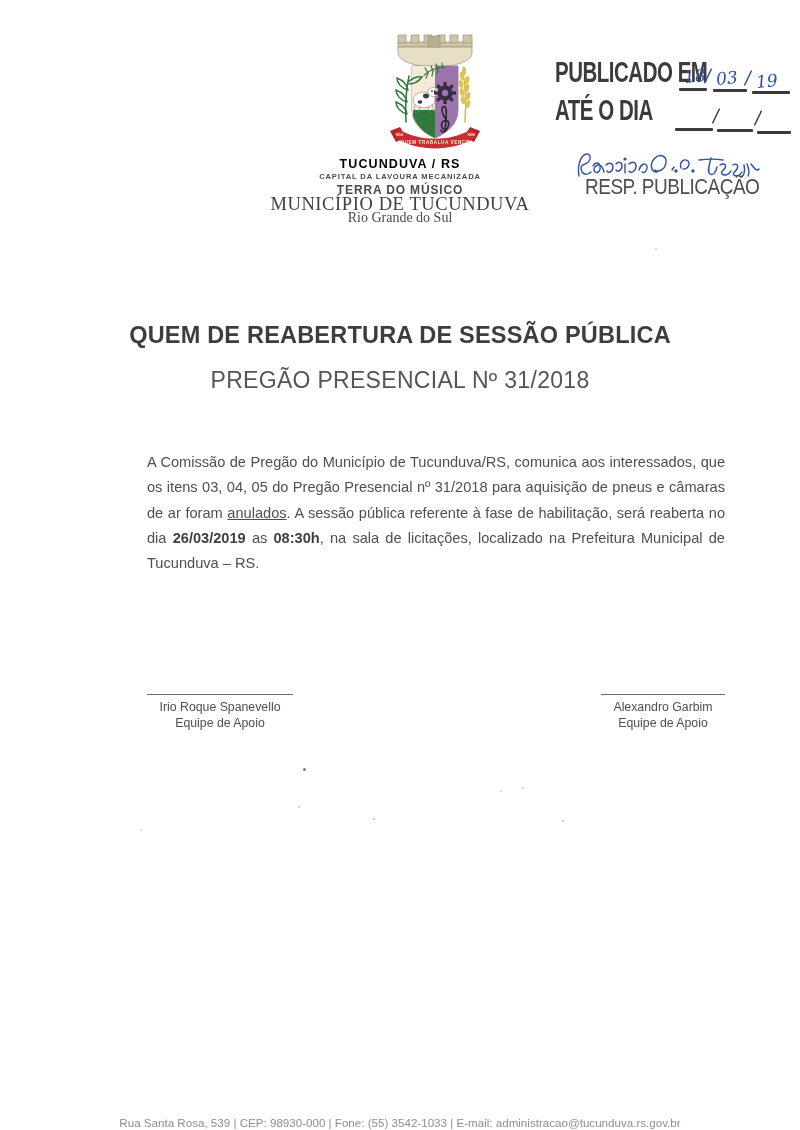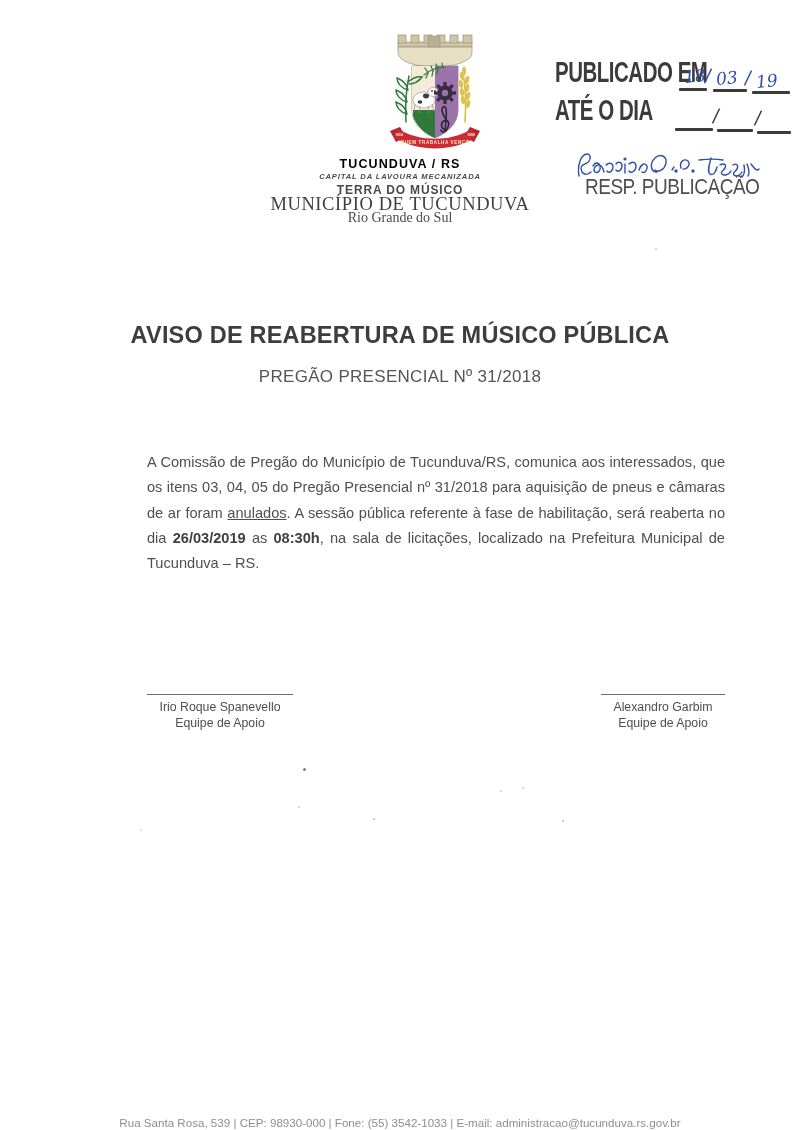--- a/index.html
+++ b/index.html
@@ -122,21 +122,20 @@
     font-weight: bold;
     letter-spacing: 1.1px;
     color: #000000;
   }
   .hdr-sub1 {
     top: 172px;
     font-size: 7.6px;
     font-weight: bold;
     letter-spacing: 0.85px;
     color: #4a4a4a;
-    font-style: italic;
   }
   .hdr-sub2 {
     top: 183px;
     font-size: 12px;
     font-weight: bold;
     letter-spacing: 0.85px;
     color: #4a4a4a;
   }
   .hdr-mun {
     top: 194px;
@@ -161,21 +160,21 @@
     font-size: 23.5px;
     font-weight: bold;
     color: #3d3d3d;
     letter-spacing: 0.2px;
   }
   .subtitle {
     position: absolute;
     left: 0; right: 0;
     top: 367px;
     text-align: center;
-    font-size: 17px;
+    font-size: 23px;
     color: #555555;
     letter-spacing: 0.3px;
   }
 
   
   .body-block {
     position: absolute;
     left: 147px;
     top: 450px;
     width: 578px;
@@ -379,21 +378,21 @@
   <text x="17" y="106" font-family="Liberation Sans, sans-serif" font-size="3.4" font-weight="bold" fill="#ffe9c9" text-anchor="middle">1954</text>
   <text x="89" y="106" font-family="Liberation Sans, sans-serif" font-size="3.4" font-weight="bold" fill="#ffe9c9" text-anchor="middle">1988</text>
 </svg>
 
 <div class="hdr hdr-city">TUCUNDUVA / RS</div>
 <div class="hdr hdr-sub1">CAPITAL DA LAVOURA MECANIZADA</div>
 <div class="hdr hdr-sub2">TERRA DO MÚSICO</div>
 <div class="hdr hdr-mun">MUNICÍPIO DE TUCUNDUVA</div>
 <div class="hdr hdr-state">Rio Grande do Sul</div>
 
-<div class="title">AVISO DE REABERTURA DE MÚSICO PÚBLICA</div>
+<div class="title">QUEM DE REABERTURA DE SESSÃO PÚBLICA</div>
 <div class="subtitle">PREGÃO PRESENCIAL Nº 31/2018</div>
 
 <div class="body-block">
   <p><span>A Comissão de Pregão do Município de Tucunduva/RS, comunica aos interessados, que os itens 03, 04, 05 do Pregão Presencial nº 31/2018 para aquisição de pneus e câmaras de ar foram </span><span class="u">anulados</span><span>. A sessão pública referente à fase de habilitação, será reaberta no dia </span><span class="b">26/03/2019</span><span> as </span><span class="b">08:30h</span><span>, na sala de licitações, localizado na Prefeitura Municipal de Tucunduva – RS.</span></p>
 </div>
 
 <div class="sigs">
   <div class="sig-col c2">
     <div class="line"></div>
     <div>Irio Roque Spanevello</div>

